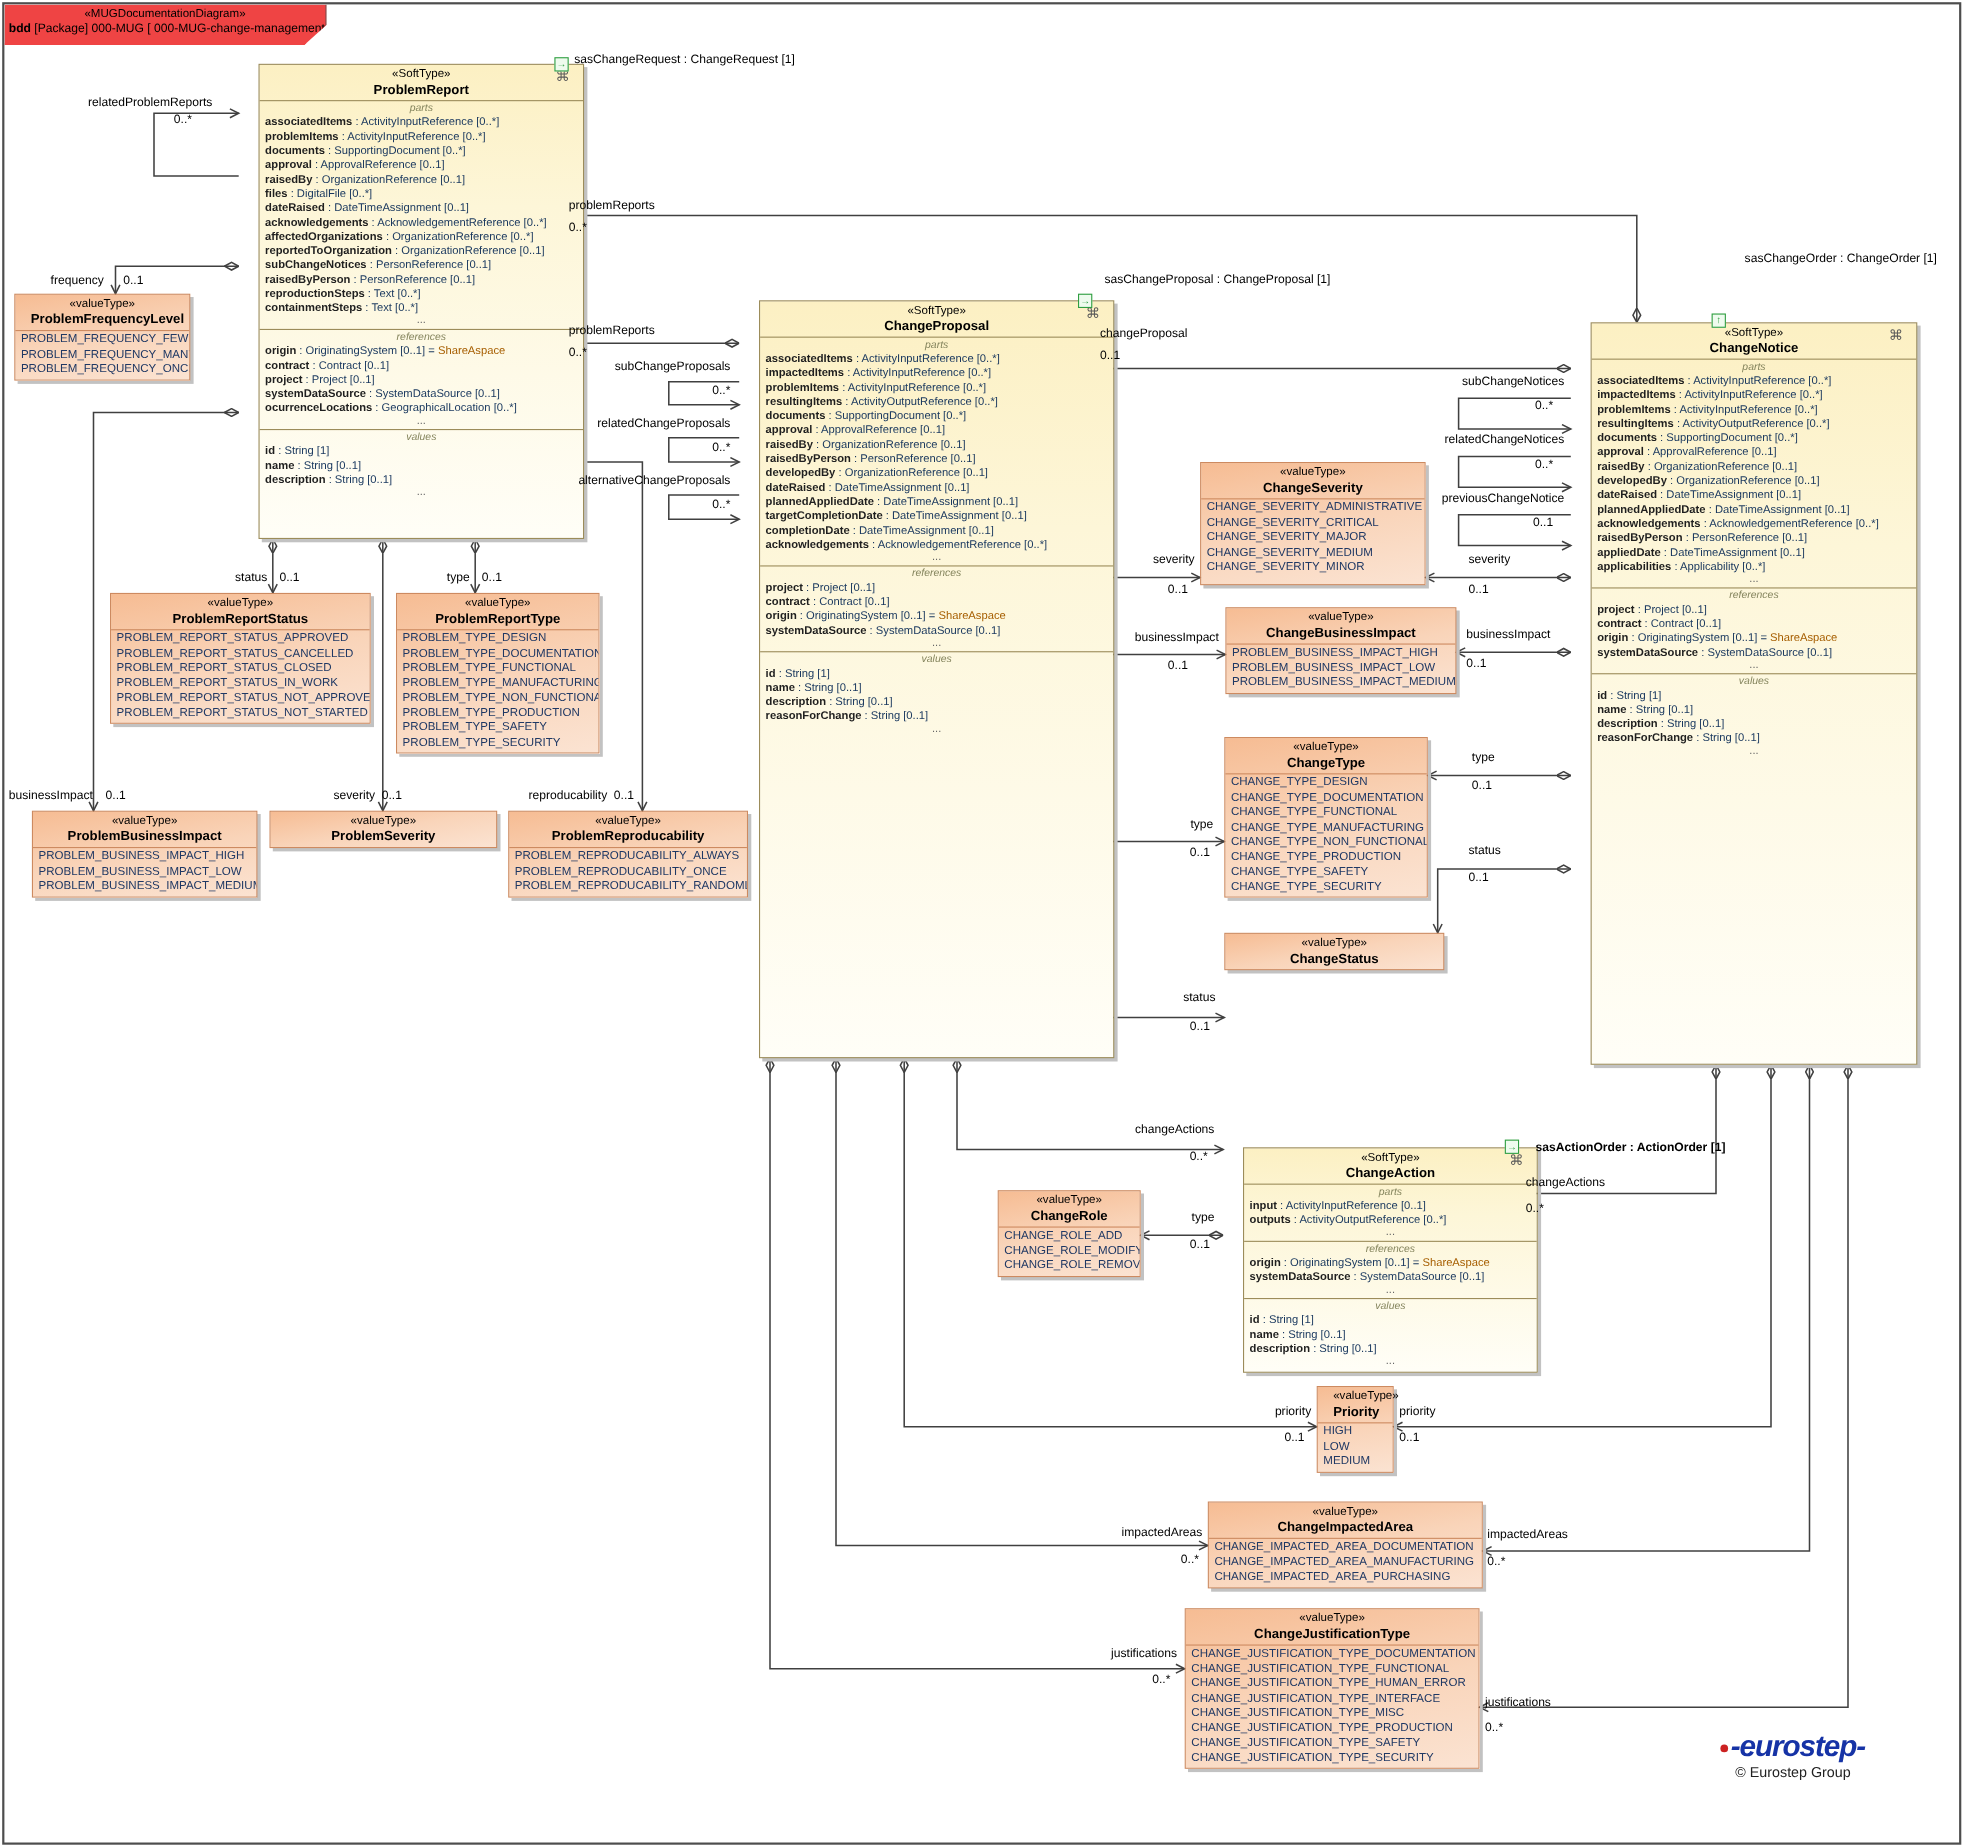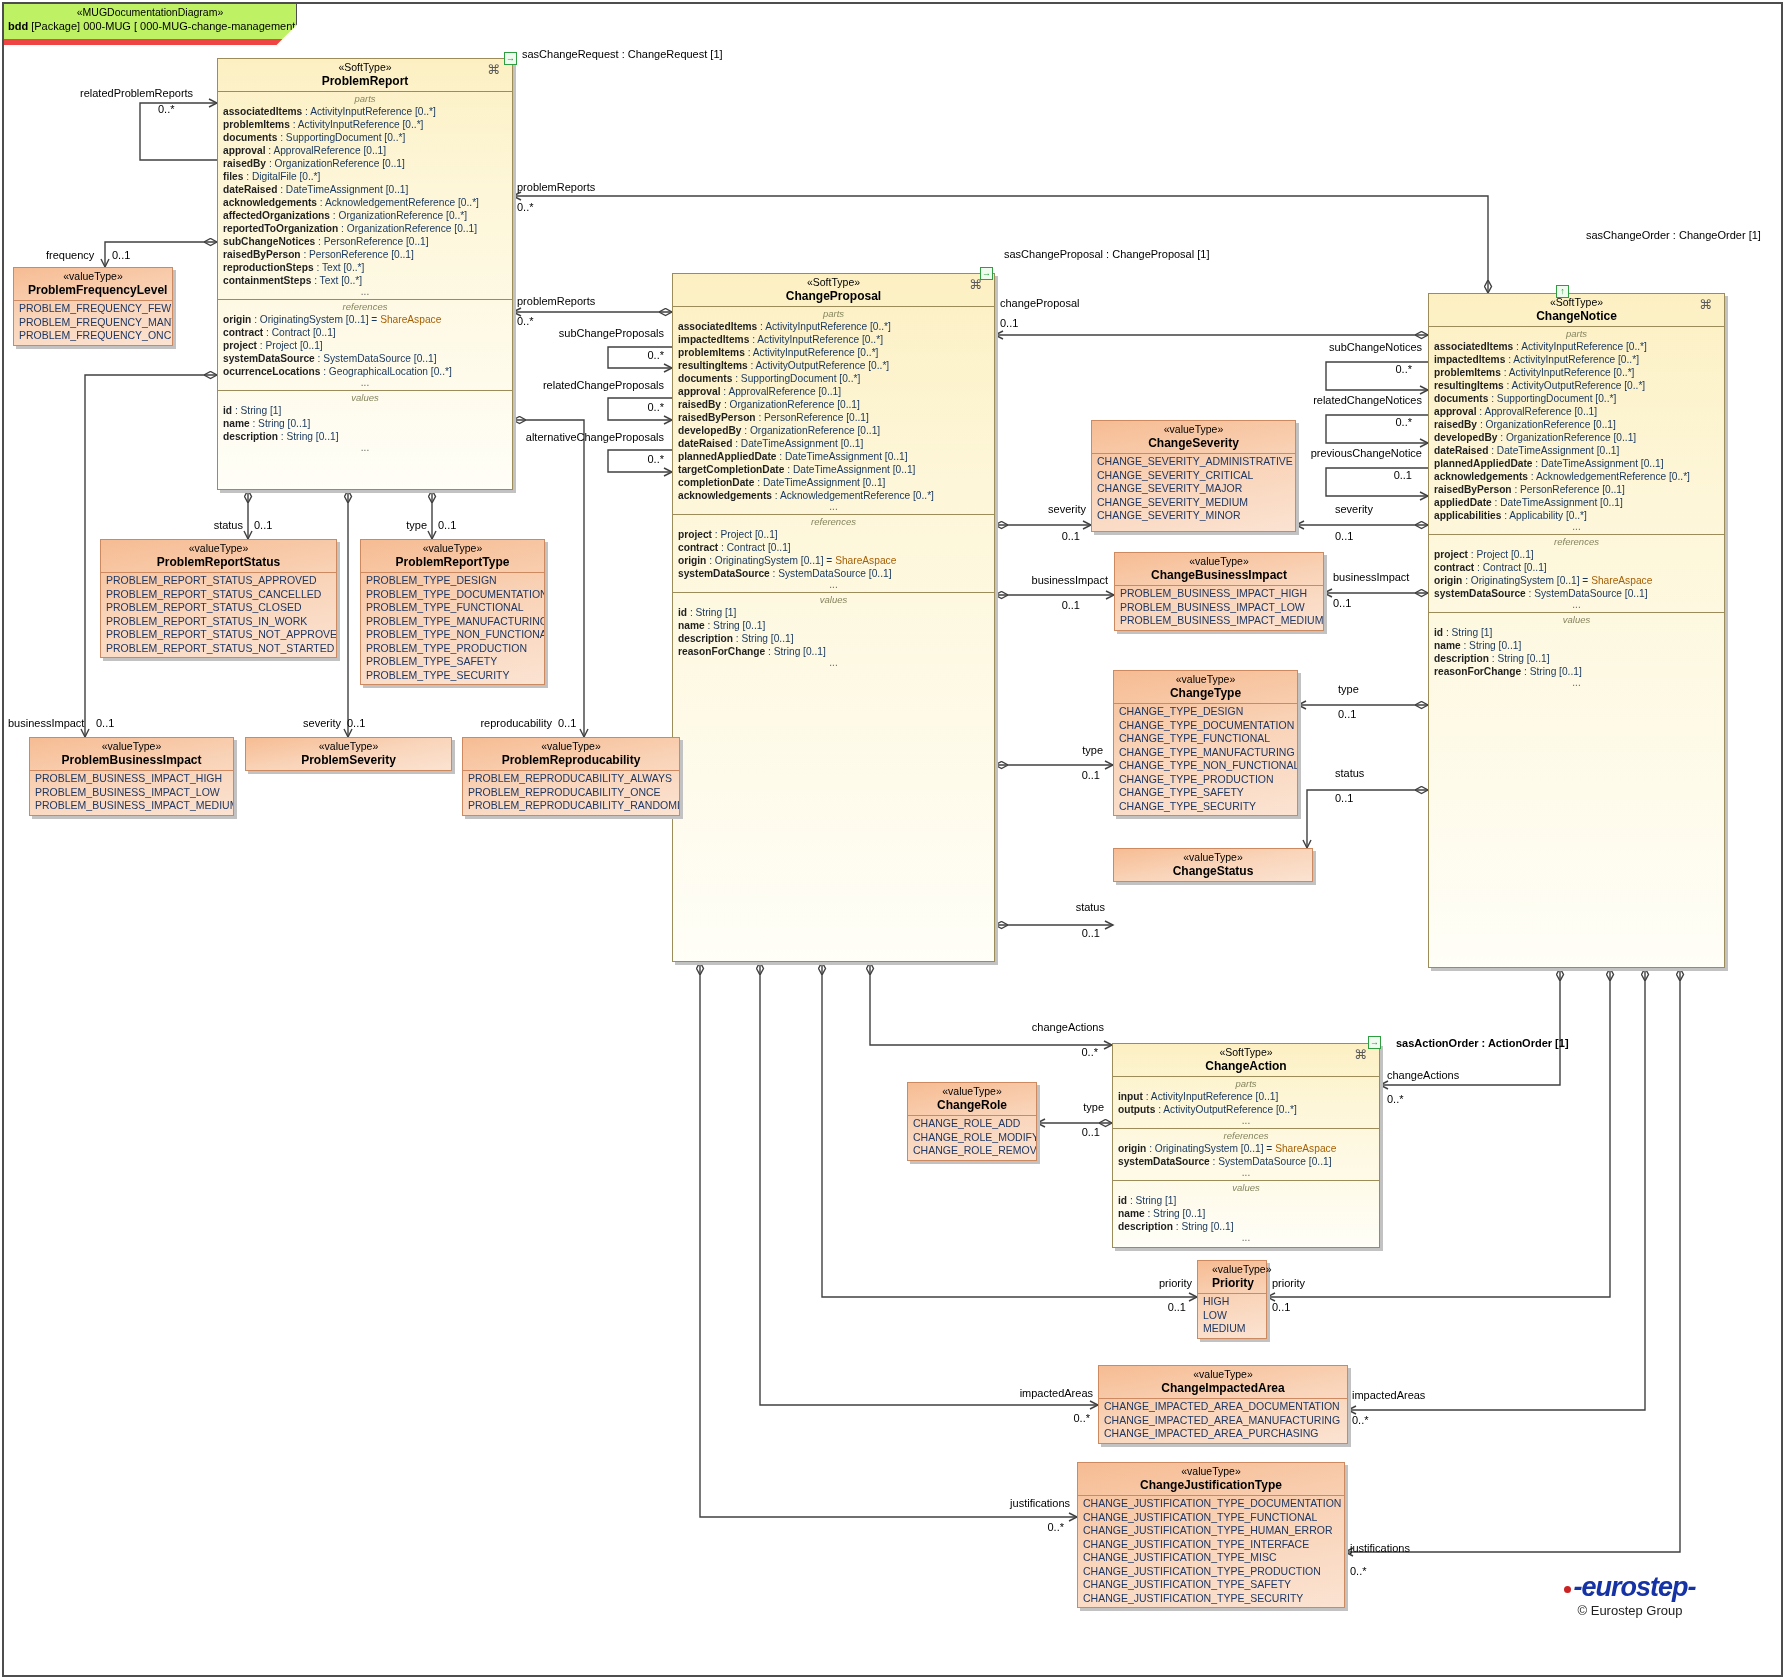--- a/index.html
+++ b/index.html
@@ -1,29 +1,29 @@
 <!DOCTYPE html>
 <html><head>
 <meta charset="utf-8">
 <style>
   html,body{margin:0;padding:0;background:#fff;}
   #canvas{position:relative;width:1785px;height:1679px;background:#fff;
           font-family:"Liberation Sans","DejaVu Sans",sans-serif;overflow:hidden;}
   #frame{position:absolute;inset:2px;border:2px solid #4d4d4d;}
   
-  #tab{position:absolute;left:4px;top:4px;width:292px;height:34px;background:#bef264;
-       border-right:1px solid #4d4d4d;border-bottom:6px solid #ef4444;
+  #tab{position:absolute;left:4px;top:4px;width:292px;height:34px;background:#ef4444;
+       border-right:1px solid #4d4d4d;border-bottom:2px solid #ef4444;
        clip-path:polygon(0 0,100% 0,100% 50%,93% 100%,0 100%);padding:1px 0 0 0;}
   #tab .st{text-align:center;font-size:10.5px;line-height:14px;color:#000;}
   #tab .ti{font-size:11px;line-height:15px;padding-left:4px;color:#000;white-space:nowrap;}
   #tab .ti b{font-weight:bold;}
   
   .node{position:absolute;display:flex;flex-direction:column;box-shadow:3px 3px 0 #c2c2c2;box-sizing:border-box;}
   .softtype{background:linear-gradient(180deg,#fcf0c3 0%,#fdf6d8 30%,#fffef7 100%);
-            border:1px solid #9c8c5a;--bd:#9c8c5a;}
+            border:1px solid #9c8c5a;margin-left:18px;--bd:#9c8c5a;}
   .valuetype{background:linear-gradient(170deg,#f6bc93 0%,#f9d4b9 50%,#fbe3d2 100%);
              border:1px solid #cd8a60;--bd:#cd8a60;}
   .hd{padding:2px 14px 2px;text-align:center;position:relative;}
   .hd .st{font-size:10.5px;line-height:13px;color:#000;}
   .hd .nm{font-weight:bold;font-size:12px;line-height:15px;color:#000;white-space:nowrap;}
   .structicon{position:absolute;top:4px;right:12px;font-size:13px;line-height:13px;color:#5a5a5a;}
   .cp{border-top:1px solid var(--bd);padding:1px 5px 2px;overflow:hidden;}
   .cp.grow{flex:1;}
   .cplabel{text-align:center;font-style:italic;font-size:9.5px;line-height:12px;color:#85855e;}
   .arow{font-size:10.2px;line-height:13px;white-space:nowrap;color:#17365d;}

